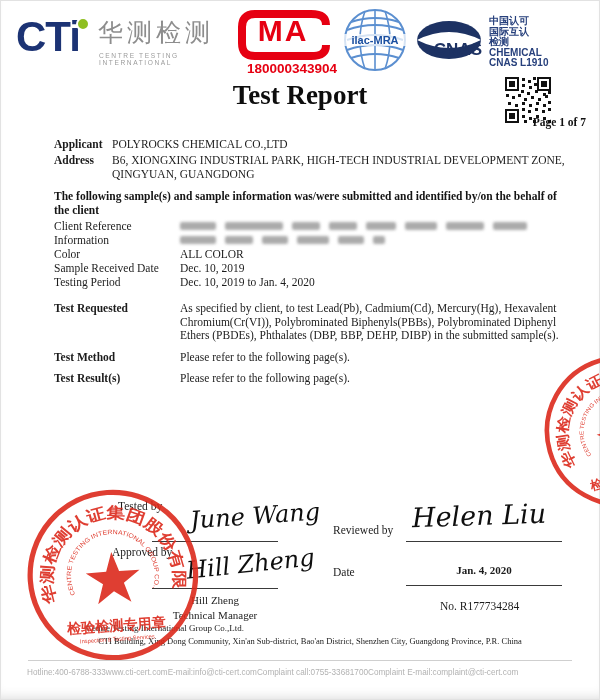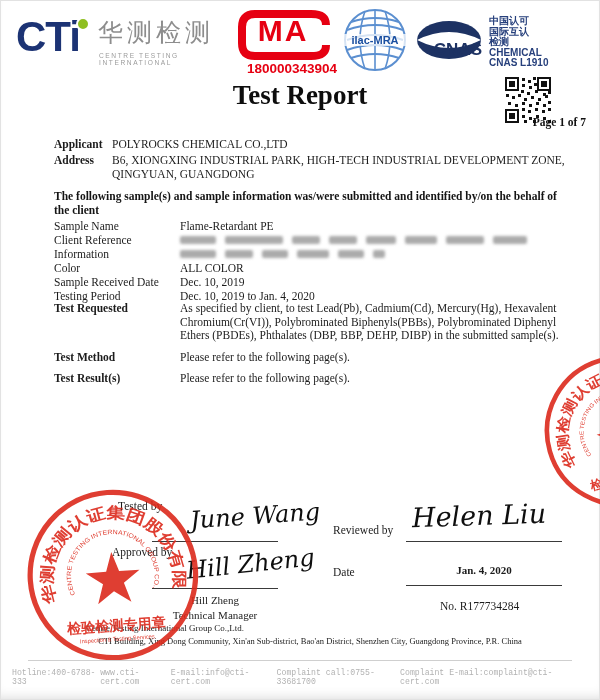--- a/index.html
+++ b/index.html
@@ -58,22 +58,22 @@
   .sig{font-style:italic;font-family:"DejaVu Serif",serif;color:#0e0e0e;white-space:nowrap;}
   .sigline{border-top:1.5px solid #3a3a3a;height:0;}
   .small-center{text-align:center;font-size:11px;color:#1c1c1c;line-height:15px;}
   .company{font-size:9px;color:#222;}
   
   .stamp{opacity:.9;pointer-events:none;}
   .stamp-left{left:24px;top:486px;transform:rotate(-4deg);}
   .stamp-right{left:542px;top:352px;transform:rotate(-16deg);}
   
   .footline{left:28px;right:28px;top:660px;border-top:1px solid #cfcfcf;height:0;}
-  .footer{left:12px;right:28px;top:668px;display:flex;justify-content:space-between;
-          font-family:Liberation Mono, monospace;font-size:8.2px;color:#b2b2b2;}
+  .footer{left:27px;right:28px;top:668px;display:flex;justify-content:flex-start;
+          font-family:Liberation Sans, sans-serif;font-size:8.2px;color:#b2b2b2;}
 </style>
 </head>
 <body>
 
 <div class="page">
 
   <div class="abs cma">
     <svg width="98" height="54" viewBox="0 0 98 54">
       <path d="M90,17 C90,7 82,6 75,6 L19,6 C9,6 6,12 6,19 L6,35 C6,44 10,48 19,48 L75,48 C84,48 90,46 90,37" fill="none" stroke="#e60012" stroke-width="8"></path>
     </svg>
@@ -179,24 +179,20 @@
   </div>
   <div class="frow wideval" style="top:154px;">
     <span class="lab">Address</span>
     <span class="val">B6, XIONGXING INDUSTRIAL PARK, HIGH-TECH INDUSTRIAL DEVELOPMENT ZONE, QINGYUAN, GUANGDONG</span>
   </div>
 
   <div class="abs statement">The following sample(s) and sample information was/were submitted and identified by/on the behalf of the client</div>
 
   <div class="abs stable">
     <div class="srow">
-      <span class="slab">Sample Name</span>
-      <span class="sval">Flame-Retardant PE</span>
-    </div>
-    <div class="srow">
       <span class="slab">Client Reference Information</span>
       <span class="sval">
         <span class="rx" style="width:36px"></span><span class="rx" style="width:58px"></span><span class="rx" style="width:28px"></span><span class="rx" style="width:28px"></span><span class="rx" style="width:30px"></span><span class="rx" style="width:32px"></span><span class="rx" style="width:38px"></span><span class="rx" style="width:34px"></span>
         <span class="rx" style="width:36px"></span><span class="rx" style="width:28px"></span><span class="rx" style="width:26px"></span><span class="rx" style="width:32px"></span><span class="rx" style="width:26px"></span><span class="rx" style="width:12px"></span>
       </span>
     </div>
     <div class="srow">
       <span class="slab">Color</span>
       <span class="sval">ALL COLOR</span>
     </div>

